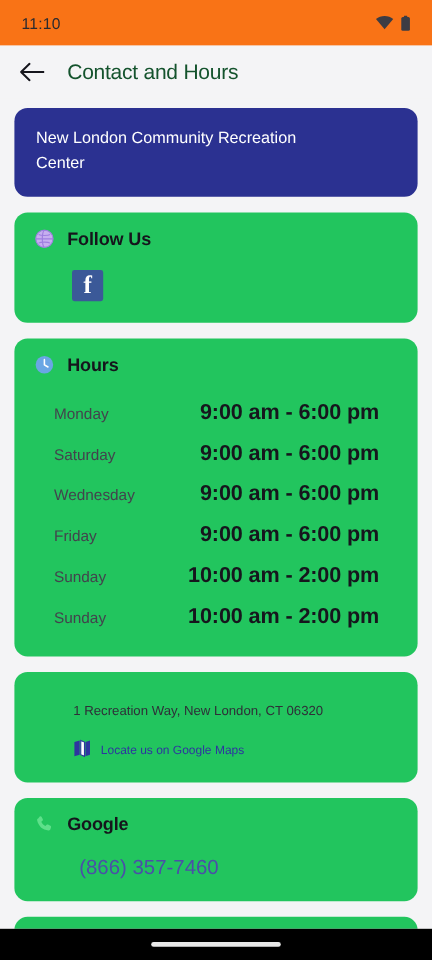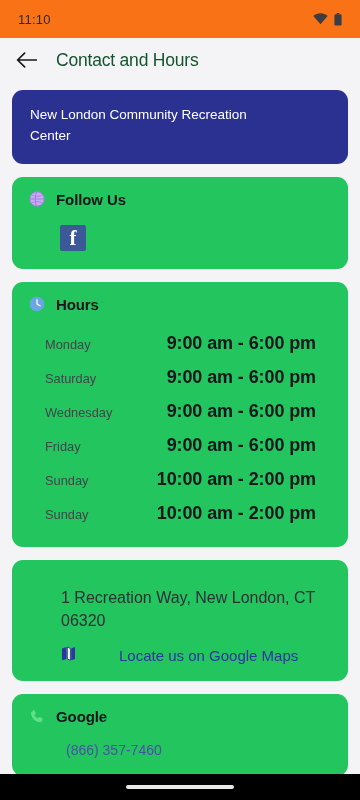--- a/index.html
+++ b/index.html
@@ -162,41 +162,40 @@
   }
   .hours-time {
     font-size: 18px;
     font-weight: bold;
     color: #16161d;
     letter-spacing: -.1px;
   }
 
   
   .addr-text {
-    font-size: 16px;
+    font-size: 11px;
     color: #2f2f38;
     padding: 12px 0 0 33px;
     line-height: 1.45;
   }
   .maps-link {
     display: flex;
     align-items: center;
     gap: 8px;
     padding: 14px 0 0 33px;
     cursor: pointer;
   }
   .maps-link-text {
-    font-size: 15px;
+    font-size: 10px;
     color: #2e35a0;
-    margin-left: 35px;
   }
 
   
   .phone-num {
-    font-size: 14px;
+    font-size: 17px;
     color: #4b4fa8;
     padding: 13px 0 2px 38px;
     cursor: pointer;
     display: block;
   }
 
   
   .nav-bar {
     position: absolute;
     left: 0; right: 0; bottom: 0;

